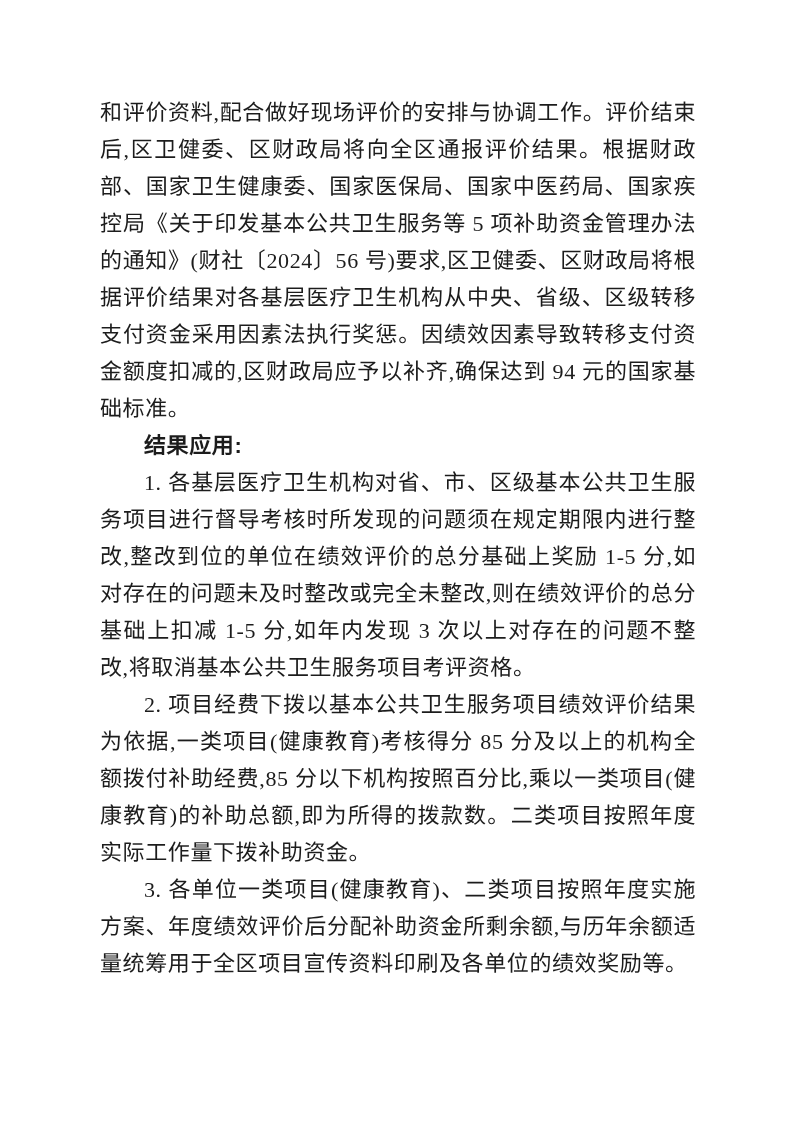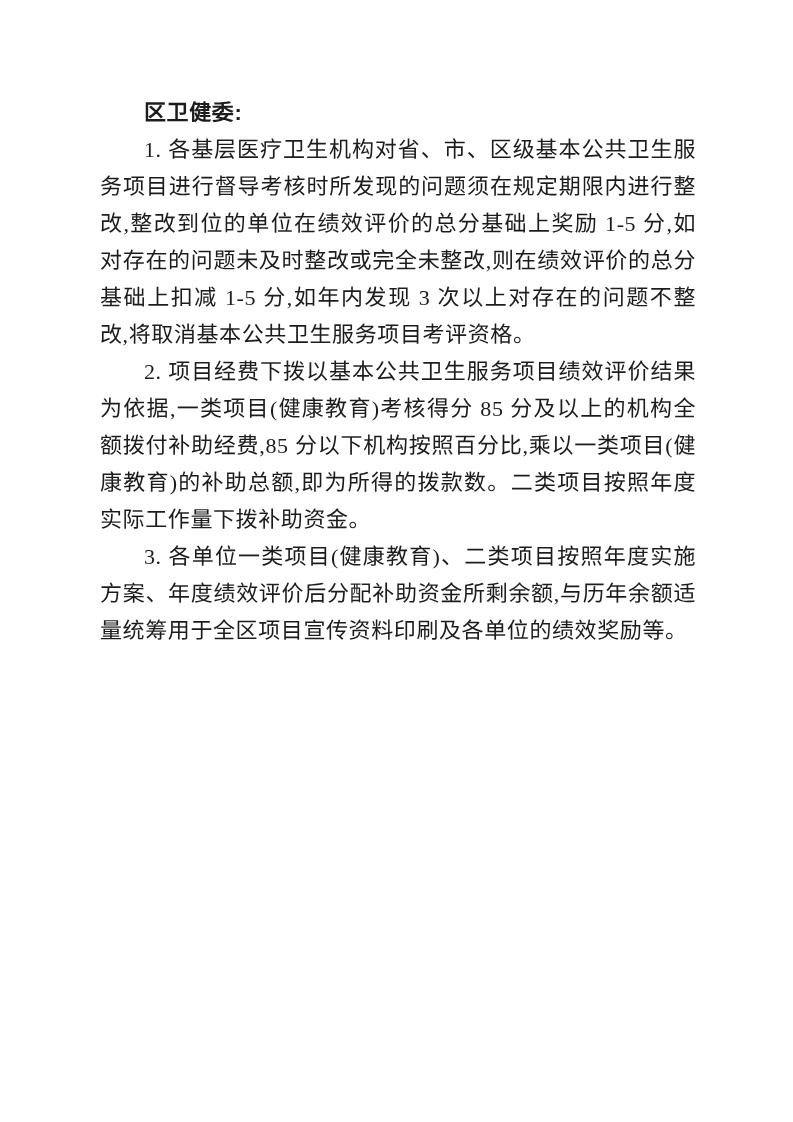--- a/index.html
+++ b/index.html
@@ -37,18 +37,19 @@
     text-indent: 2em;
     font-family: "Liberation Sans", "DejaVu Sans", sans-serif;
     font-weight: 700;
   }
 </style>
 </head>
 <body>
 
 <div class="page">
   <div class="doc-body">
-    <p class="para heading">区卫健委:</p>
+    <p class="para">和评价资料,配合做好现场评价的安排与协调工作。评价结束后,区卫健委、区财政局将向全区通报评价结果。根据财政部、国家卫生健康委、国家医保局、国家中医药局、国家疾控局《关于印发基本公共卫生服务等 5 项补助资金管理办法的通知》(财社〔2024〕56 号)要求,区卫健委、区财政局将根据评价结果对各基层医疗卫生机构从中央、省级、区级转移支付资金采用因素法执行奖惩。因绩效因素导致转移支付资金额度扣减的,区财政局应予以补齐,确保达到 94 元的国家基础标准。</p>
+    <p class="para heading">结果应用:</p>
     <p class="para indent">1. 各基层医疗卫生机构对省、市、区级基本公共卫生服务项目进行督导考核时所发现的问题须在规定期限内进行整改,整改到位的单位在绩效评价的总分基础上奖励 1-5 分,如对存在的问题未及时整改或完全未整改,则在绩效评价的总分基础上扣减 1-5 分,如年内发现 3 次以上对存在的问题不整改,将取消基本公共卫生服务项目考评资格。</p>
     <p class="para indent">2. 项目经费下拨以基本公共卫生服务项目绩效评价结果为依据,一类项目(健康教育)考核得分 85 分及以上的机构全额拨付补助经费,85 分以下机构按照百分比,乘以一类项目(健康教育)的补助总额,即为所得的拨款数。二类项目按照年度实际工作量下拨补助资金。</p>
     <p class="para indent">3. 各单位一类项目(健康教育)、二类项目按照年度实施方案、年度绩效评价后分配补助资金所剩余额,与历年余额适量统筹用于全区项目宣传资料印刷及各单位的绩效奖励等。</p>
   </div>
 </div>
 
 </body></html>

